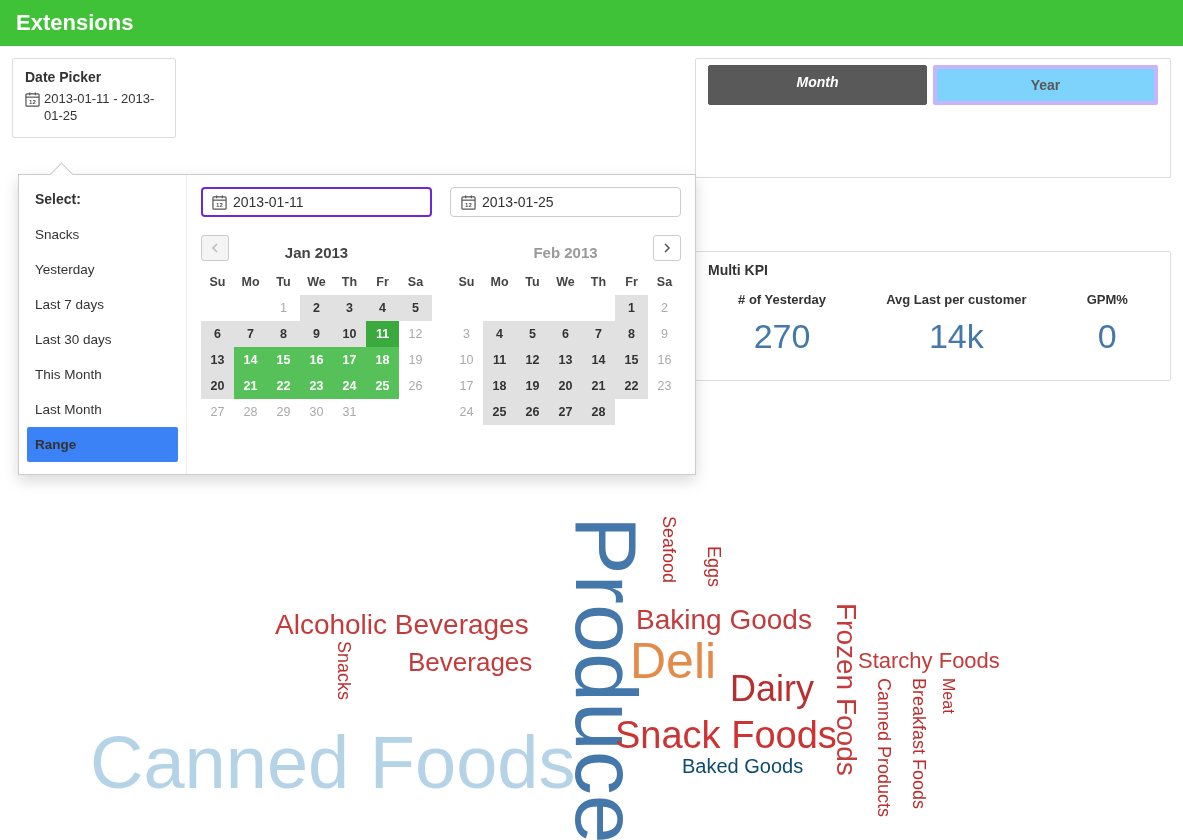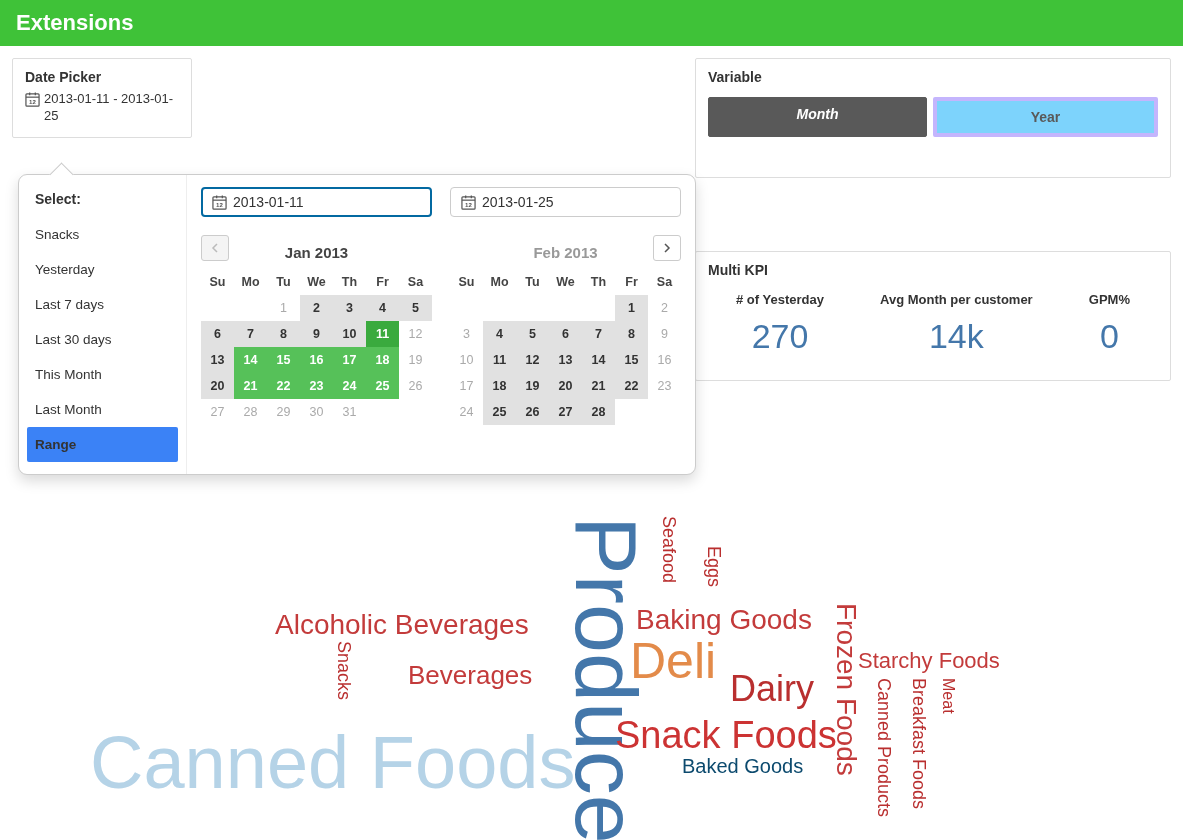--- a/index.html
+++ b/index.html
@@ -33,21 +33,21 @@
   .card-title {
     font-weight: 700;
     font-size: 14px;
     padding: 10px 12px 6px;
     color: #333;
   }
   
   .datepicker-card {
     position: absolute;
     left: 12px; top: 12px;
-    width: 180px;
+    width: 164px;
     height: 80px;
   }
   .dp-summary {
     padding: 0 12px 8px;
     font-size: 13px;
     color: #333;
     display: flex;
     align-items: flex-start;
     gap: 4px;
     line-height: 1.3;
@@ -103,21 +103,21 @@
     font-weight: 400;
   }
   
   .popover {
     position: absolute;
     left: 18px;
     top: 128px;
     width: 678px;
     background: #fff;
     border: 1px solid #ccc;
-    border-radius: 9px;
+    border-radius: 0;
     box-shadow: 0 6px 14px rgba(0,0,0,0.15);
     display: flex;
     z-index: 10;
   }
   .popover::before {
     content: "";
     position: absolute;
     left: 34px; top: -9px;
     width: 16px; height: 16px;
     background: #fff;
@@ -162,21 +162,21 @@
     align-items: center;
     gap: 6px;
     border: 1px solid #ccc;
     border-radius: 4px;
     padding: 6px 10px;
     font-size: 14px;
     color: #333;
     background: #fff;
   }
   .date-input.focused {
-    border: 2px solid #0369a1;
+    border: 2px solid #6d28d9;
     padding: 5px 9px;
   }
   .cal-icon {
     width: 15px; height: 15px;
     display: inline-block;
   }
   .cal-icon svg { width: 100%; height: 100%; }
   .months-row {
     display: flex;
     gap: 18px;
@@ -288,36 +288,35 @@
             <line x1="5" y1="0.5" x2="5" y2="3.5" stroke="#555" stroke-width="1.3"></line>
             <line x1="11" y1="0.5" x2="11" y2="3.5" stroke="#555" stroke-width="1.3"></line>
             <text x="8" y="12.5" font-size="6.5" text-anchor="middle" fill="#555" font-family="Arial" font-weight="700">12</text>
           </svg>
       </span>
       <span>2013-01-11 - 2013-01-25</span>
     </div>
   </div>
 
   <div class="card variable-card">
-    <div class="card-title">Variable</div>
     <div class="btn-group">
       <div class="toggle-btn active">Month</div>
       <div class="toggle-btn inactive">Year</div>
     </div>
   </div>
 
   <div class="card kpi-card">
     <div class="card-title">Multi KPI</div>
     <div class="kpi-row">
       <div class="kpi">
         <div class="kpi-label"># of Yesterday</div>
         <div class="kpi-value">270</div>
       </div>
       <div class="kpi">
-        <div class="kpi-label">Avg Month per customer</div>
+        <div class="kpi-label">Avg Last per customer</div>
         <div class="kpi-value">14k</div>
       </div>
       <div class="kpi">
         <div class="kpi-label">GPM%</div>
         <div class="kpi-value">0</div>
       </div>
     </div>
   </div>
 
   <div class="popover">
@@ -506,21 +505,21 @@
   </div>
 
   <div class="wordcloud" id="wordcloud">
       <span class="word vert" style="left: 562px; top: 10px; font-size: 88px; color: rgb(68, 119, 170);">Produce</span>
       <span class="word" style="left: 90px; top: 220px; font-size: 74px; color: rgb(181, 211, 231);">Canned Foods</span>
       <span class="word" style="left: 630px; top: 130px; font-size: 50px; color: rgb(227, 139, 74);">Deli</span>
       <span class="word" style="left: 615px; top: 210px; font-size: 38px; color: rgb(204, 51, 51);">Snack Foods</span>
       <span class="word" style="left: 730px; top: 165px; font-size: 36px; color: rgb(185, 47, 47);">Dairy</span>
       <span class="word" style="left: 636px; top: 100px; font-size: 28px; color: rgb(195, 59, 59);">Baking Goods</span>
       <span class="word" style="left: 275px; top: 105px; font-size: 28px; color: rgb(195, 59, 59);">Alcoholic Beverages</span>
-      <span class="word" style="left: 408px; top: 156px; font-size: 26px; color: rgb(195, 59, 59);">Beverages</span>
+      <span class="word" style="left: 408px; top: 143px; font-size: 26px; color: rgb(195, 59, 59);">Beverages</span>
       <span class="word vert" style="left: 832px; top: 97px; font-size: 28px; color: rgb(195, 59, 59);">Frozen Foods</span>
       <span class="word" style="left: 858px; top: 144px; font-size: 22px; color: rgb(195, 59, 59);">Starchy Foods</span>
       <span class="word" style="left: 682px; top: 250px; font-size: 20px; color: #0c4a6e;">Baked Goods</span>
       <span class="word vert" style="left: 660px; top: 10px; font-size: 18px; color: rgb(185, 47, 47);">Seafood</span>
       <span class="word vert" style="left: 705px; top: 40px; font-size: 18px; color: rgb(185, 47, 47);">Eggs</span>
       <span class="word vert" style="left: 335px; top: 135px; font-size: 18px; color: rgb(185, 47, 47);">Snacks</span>
       <span class="word vert" style="left: 875px; top: 172px; font-size: 18px; color: rgb(185, 47, 47);">Canned Products</span>
       <span class="word vert" style="left: 910px; top: 172px; font-size: 18px; color: rgb(185, 47, 47);">Breakfast Foods</span>
       <span class="word vert" style="left: 940px; top: 172px; font-size: 16px; color: rgb(185, 47, 47);">Meat</span>
     </div>

